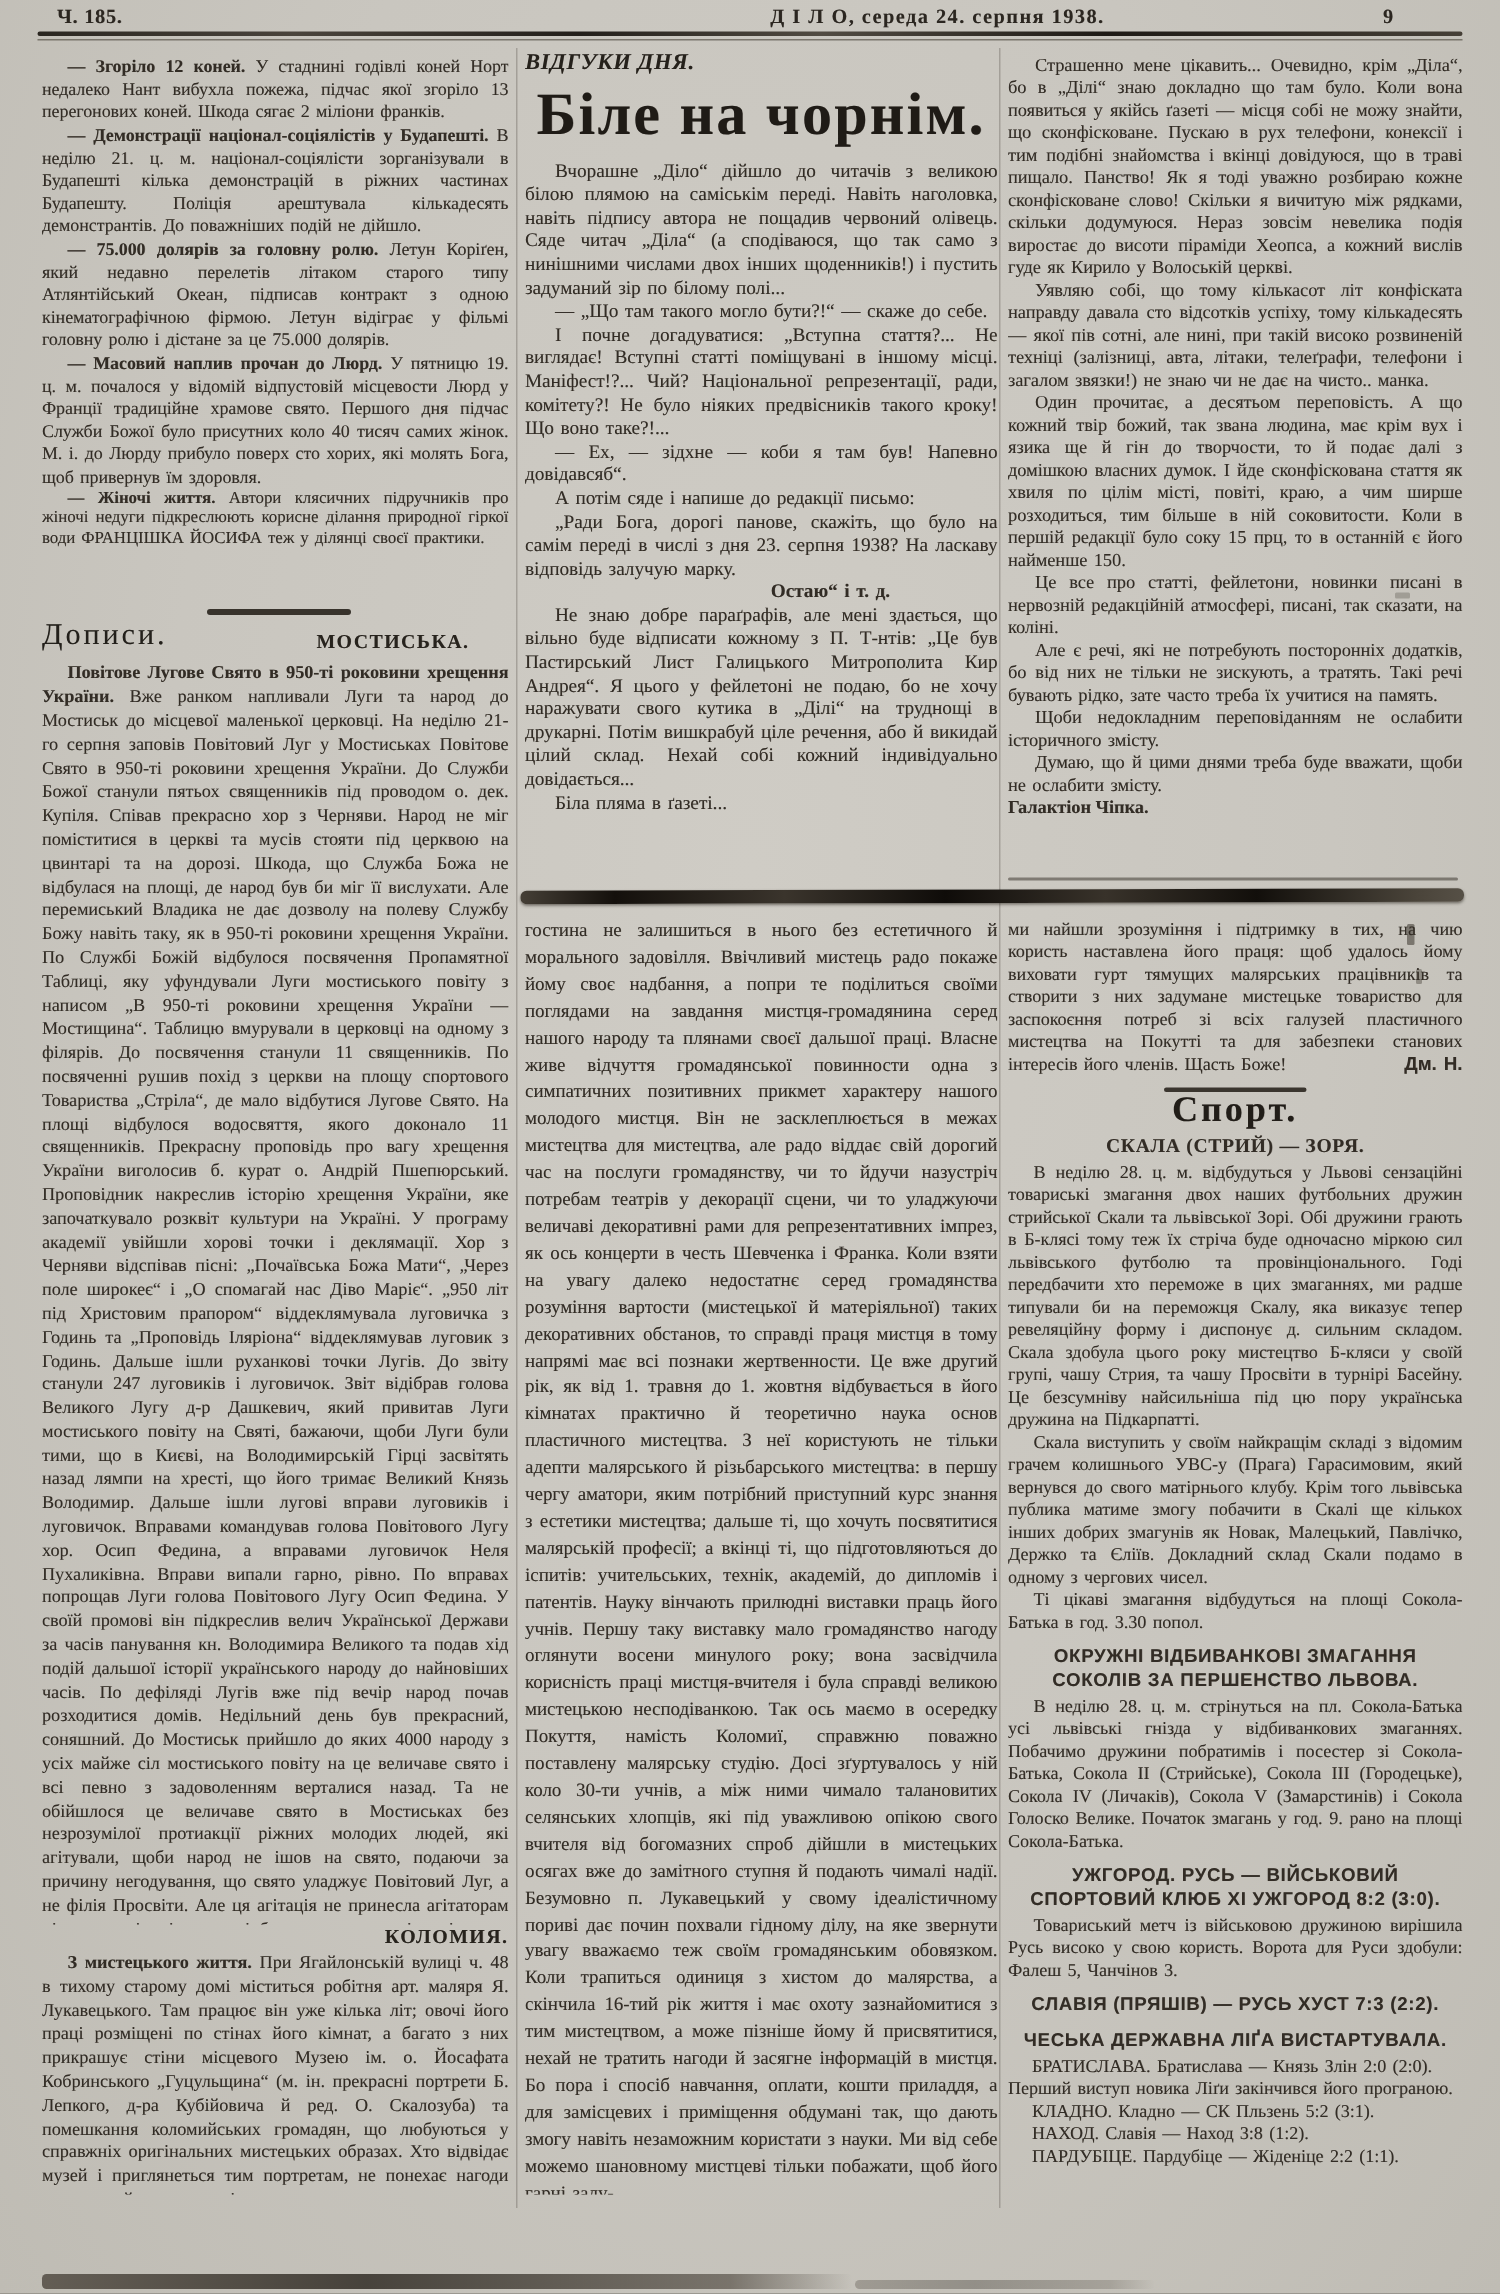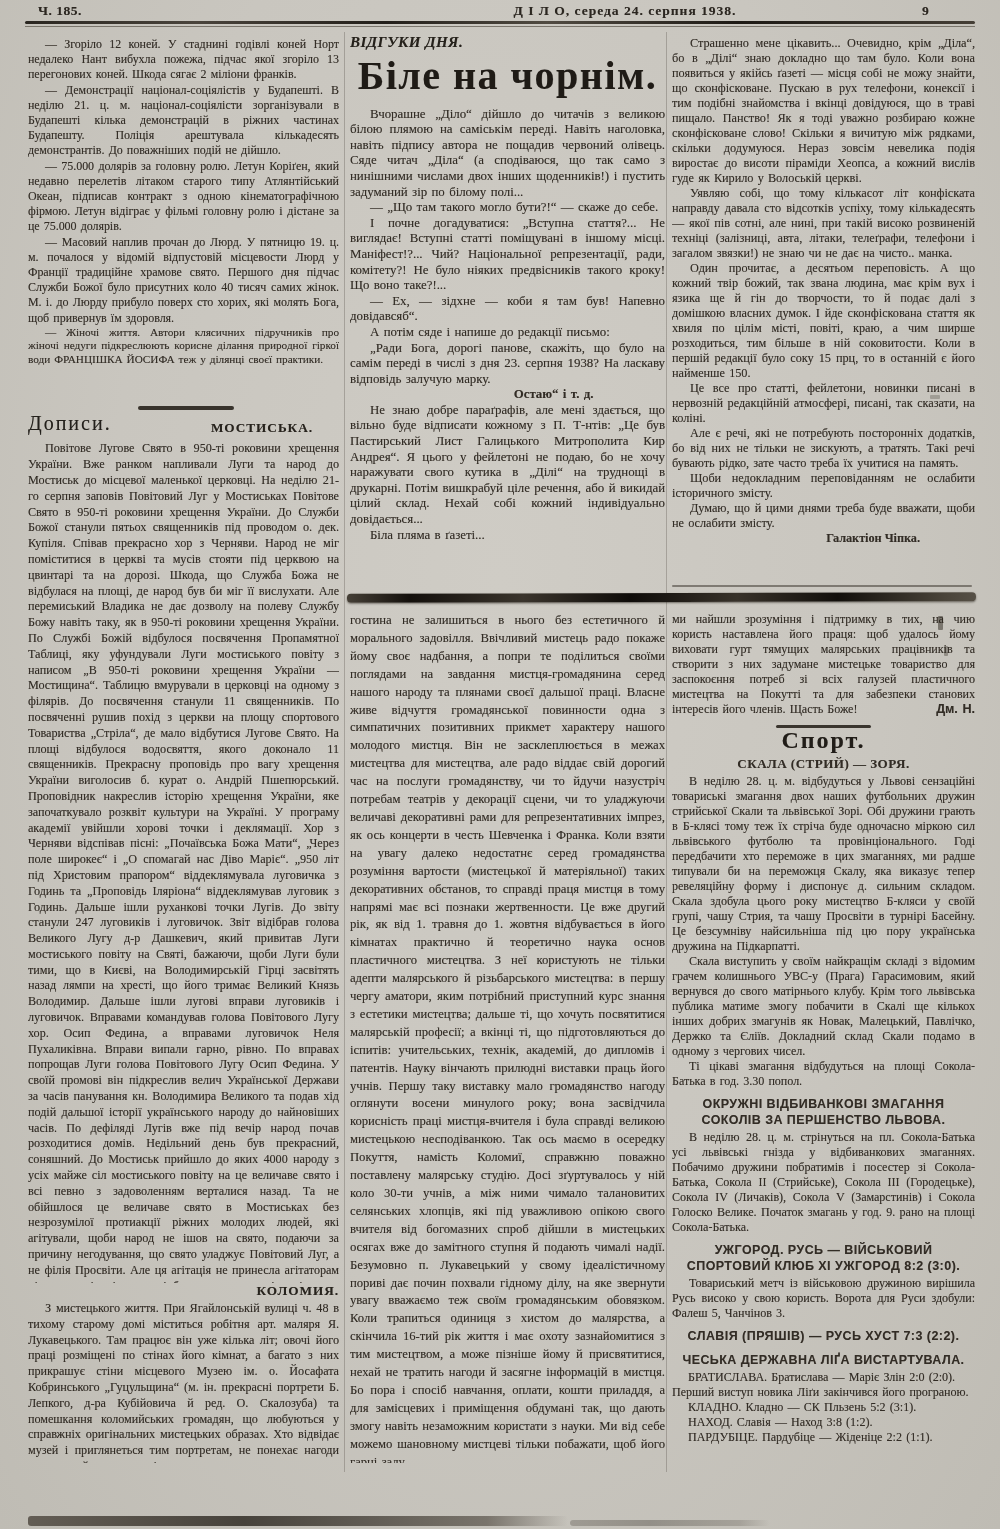--- a/index.html
+++ b/index.html
@@ -8,21 +8,21 @@
     background:radial-gradient(ellipse at 50% 38%, #cfccc5 0%, #c9c6bf 55%, #bfbcb4 100%);
     font-family:"Liberation Serif","DejaVu Serif",serif;
     color:#322c25;
     text-shadow:0.2px 0.3px 0.35px rgba(43,38,32,0.35);
   }
   .abs{position:absolute;}
   .col{overflow:hidden;text-align:justify;}
   p{margin:0;}
   .jp{text-indent:17px;word-spacing:1.2px;}
   .jp0{text-indent:0;word-spacing:1.2px;}
-  .lead{font-weight:normal;}
+  .lead{font-weight:bold;}
   
   .hdr{font-weight:bold;font-size:13.5px;letter-spacing:.5px;color:#2b2620;}
   .hdr-rule{height:3px;background:linear-gradient(90deg,#2a2620,#4a443c 18%,#231f1a 38%,#514b42 55%,#1e1a15 75%,#453f36 100%);border-radius:2px;}
   .hdr-rule2{height:1px;background:rgba(90,84,74,.7);}
   
   .briefs{font-size:11.9px;line-height:15.2px;}
   .brief-sm{font-size:11.2px;line-height:13.4px;}
   .short-bar{background:#38332c;border-radius:2px;}
   .dopysy-title{font-size:20px;font-weight:normal;letter-spacing:2px;text-align:left;line-height:1.12;color:#23201b;}
   .subhead{font-weight:bold;font-size:13.2px;letter-spacing:1px;text-align:right;color:#27231d;}
@@ -30,21 +30,21 @@
   
   .kicker{font-weight:bold;font-size:15px;letter-spacing:.5px;text-align:left;color:#25211b;font-style:italic;}
   .headline{font-size:40px;font-weight:bold;letter-spacing:1.5px;text-align:center;line-height:1.05;margin:4px 0 10px 0;color:#1f1b16;}
   .mbody{font-size:12.8px;line-height:15.6px;}
   .mbody .jp{text-indent:20px;}
   .ostayu{text-indent:0;padding-left:52%;font-weight:bold;}
   .mbot{font-size:12.6px;line-height:17.9px;}
   
   .rbody{font-size:12.2px;line-height:15px;}
   .rbody .jp{text-indent:18px;}
-  .sig-right{text-align:right;font-weight:bold;padding-right:55px;text-indent:0;}
+  .sig-right{text-align:left;font-weight:bold;padding-right:55px;text-indent:0;}
   .rbot{font-size:12px;line-height:15px;}
   .sig-inline{float:right;font-weight:bold;font-family:"Liberation Sans",sans-serif;font-size:12.5px;}
   .sport-title{font-size:24px;font-weight:bold;letter-spacing:2px;text-align:center;margin:2px 0 2px 0;color:#211d18;}
   .sport-head{font-weight:bold;font-size:13px;text-align:center;margin:8px 0 2px 0;line-height:1.25;letter-spacing:.5px;}
   .sport-head-sans{font-family:"Liberation Sans","DejaVu Sans",sans-serif;font-size:12.4px;}
   .sport-head-left{text-align:center;}
   .res{text-indent:16px;word-spacing:1.2px;}
   .res-note{text-indent:0;word-spacing:1.2px;}
   .divider-sm{width:95px;height:3px;background:#3a352e;border-radius:2px;margin:8px auto 5px auto;}
   
@@ -136,21 +136,21 @@
 
     <div class="sport-head sport-head-sans">ОКРУЖНІ ВІДБИВАНКОВІ ЗМАГАННЯ СОКОЛІВ ЗА ПЕРШЕНСТВО ЛЬВОВА.</div>
     <p class="jp">В неділю 28. ц. м. стрінуться на пл. Сокола-Батька усі львівські гнізда у відбиванкових змаганнях. Побачимо дружини побратимів і посестер зі Сокола-Батька, Сокола II (Стрийське), Сокола III (Городецьке), Сокола IV (Личаків), Сокола V (Замарстинів) і Сокола Голоско Велике. Початок змагань у год. 9. рано на площі Сокола-Батька.</p>
 
     <div class="sport-head sport-head-sans">УЖГОРОД. РУСЬ — ВІЙСЬКОВИЙ СПОРТОВИЙ КЛЮБ XI УЖГОРОД 8:2 (3:0).</div>
     <p class="jp">Товариський метч із військовою дружиною вирішила Русь високо у свою користь. Ворота для Руси здобули: Фалеш 5, Чанчінов 3.</p>
 
     <div class="sport-head sport-head-sans">СЛАВІЯ (ПРЯШІВ) — РУСЬ ХУСТ 7:3 (2:2).</div>
 
     <div class="sport-head sport-head-sans sport-head-left">ЧЕСЬКА ДЕРЖАВНА ЛІҐА ВИСТАРТУВАЛА.</div>
-    <p class="res">БРАТИСЛАВА. Братислава — Маріє Злін 2:0 (2:0).</p>
+    <p class="res">БРАТИСЛАВА. Братислава — Князь Злін 2:0 (2:0).</p>
     <p class="res-note">Перший виступ новика Ліґи закінчився його програною.</p>
     <p class="res">КЛАДНО. Кладно — СК Пльзень 5:2 (3:1).</p>
     <p class="res">НАХОД. Славія — Наход 3:8 (1:2).</p>
     <p class="res">ПАРДУБІЦЕ. Пардубіце — Жіденіце 2:2 (1:1).</p>
 
   </div>
 
   <div class="abs speck" style="left:938px;top:616px;width:5px;height:14px;"></div>
   <div class="abs speck" style="left:944px;top:646px;width:4px;height:10px;opacity:.7;"></div>
   <div class="abs speck" style="left:930px;top:395px;width:10px;height:4px;opacity:.5;"></div>

